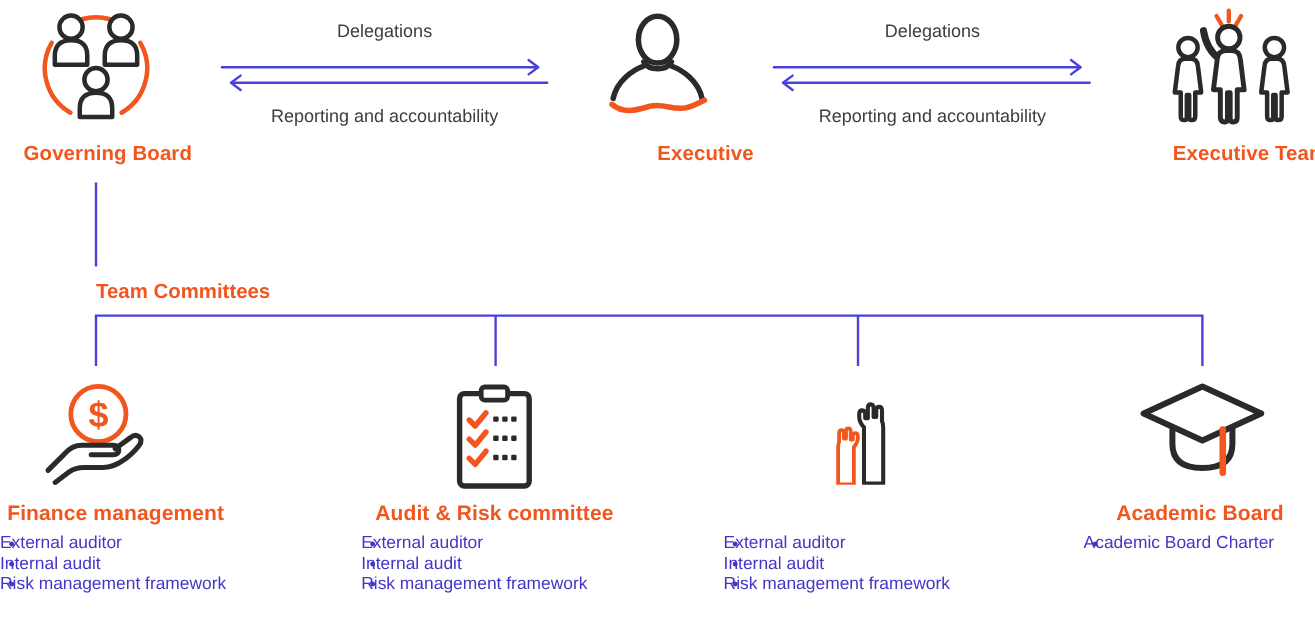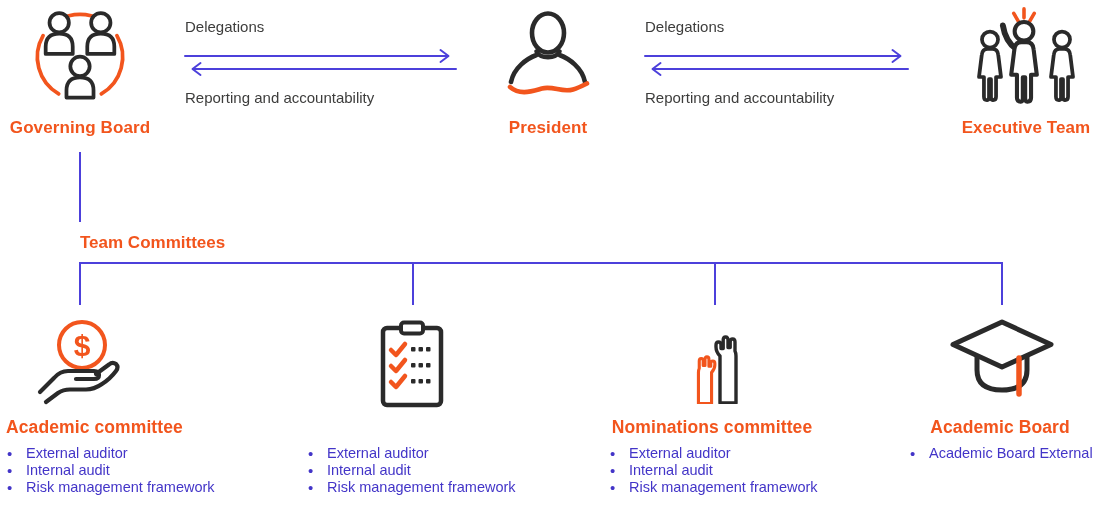--- a/index.html
+++ b/index.html
@@ -5,27 +5,27 @@
   :root{
     --orange:#F2551D; --line:#4C40DB; --bullet:#4335C8; --dark:#2A2A2A; --gray:#3D3D3C;
   }
   html,body{margin:0;padding:0;background:#fff;}
   .canvas{
     position:relative;width:1096px;height:515px;background:#fff;overflow:hidden;
     font-family:"Liberation Sans",sans-serif;
   }
   .abs{position:absolute;}
   .overlay{position:absolute;left:0;top:0;}
-  .node-label{color:var(--orange);font-weight:700;font-size:17px;text-align:center;letter-spacing:.1px;}
-  .rel-label{color:var(--gray);font-size:15px;}
+  .node-label{color:var(--orange);font-weight:700;font-size:17px;text-align:right;letter-spacing:.1px;}
+  .rel-label{color:var(--gray);font-size:15px;text-align:center;}
   .section-label{color:var(--orange);font-weight:700;font-size:17px;}
   .committee-title{color:var(--orange);font-weight:700;font-size:17.5px;letter-spacing:.1px;}
   .center{text-align:center;}
   ul.bullets{list-style:none;margin:0;padding:0;color:var(--bullet);font-size:14.5px;line-height:17.2px;}
-  ul.bullets li{position:relative;padding-left:26px;}
+  ul.bullets li{position:relative;}
   ul.bullets li::before{content:"\2022";position:absolute;left:7px;top:0;font-size:15px;color:var(--bullet);}
   
   .sd{stroke:var(--dark);} .so{stroke:var(--orange);} .sl{stroke:var(--line);}
   .fw{fill:#fff;} .fn{fill:none;} .fd{fill:var(--dark);} .fo{fill:var(--orange);}
 </style>
 </head>
 <body>
 
 <div class="canvas">
 
@@ -101,21 +101,21 @@
       <path class="so fn" stroke-width="2.8" stroke-linecap="round" d="M-8 -38 L-4.5 -32 M0 -41.5 L0 -34.5 M8 -38 L4.5 -32"></path>
       <path class="sd fn" stroke-width="4.6" stroke-linecap="round" d="M-6 -10 Q-14.5 -16 -16.5 -28.5"></path>
       <g class="sd fw" stroke-width="3.2" stroke-linejoin="round">
         <circle cx="0" cy="-24" r="7.3"></circle>
         <path d="M-10 10 L-7.5 -10 Q-7 -15.5 -2 -15.5 L2 -15.5 Q7 -15.5 7.5 -10 L10 10 L5.5 10 L5.5 28 Q5.5 31 2.8 31 L2.4 31 Q0.9 31 0.9 28 L0.9 12 L-0.9 12 L-0.9 28 Q-0.9 31 -2.4 31 L-2.8 31 Q-5.5 31 -5.5 28 L-5.5 10 Z"></path>
       </g>
     </g>
   </svg>
 
   <div class="abs node-label" style="left:0px;top:118px;width:160px">Governing Board</div>
-  <div class="abs node-label" style="left:468px;top:118px;width:160px">President</div>
+  <div class="abs node-label" style="left:468px;top:118px;width:160px">Executive</div>
   <div class="abs node-label" style="left:946px;top:118px;width:160px">Executive Team</div>
 
   <div class="abs rel-label" style="left:185px;top:18px;width:271px">Delegations</div>
   <div class="abs rel-label" style="left:185px;top:89px;width:271px">Reporting and accountability</div>
   <div class="abs rel-label" style="left:645px;top:18px;width:264px">Delegations</div>
   <div class="abs rel-label" style="left:645px;top:89px;width:264px">Reporting and accountability</div>
 
   <div class="abs section-label" style="left:80px;top:233px">Team Committees</div>
 
   <svg class="abs" style="left:30px;top:314px" width="104" height="96" viewBox="0 0 104 96">
@@ -158,38 +158,38 @@
       <path class="so fw" stroke-width="3.8" stroke-linejoin="round" d="M-8 41 L-8 3 Q-12 -1 -12 -6 L-12 -8 Q-12 -11 -9.5 -11 Q-7 -11 -7 -8 L-7 -4.5 L-4.8 -4.5 L-4.8 -13 Q-4.8 -16 -2.4 -16 Q0 -16 0 -13 L0 -5.5 L2.2 -5.5 L2.2 -11 Q2.2 -14 4.6 -14 Q7 -14 7 -11 L7 -2 Q8 0 8 3 L8 41 Z"></path>
     </g>
   </svg>
 
   <svg class="abs" style="left:945px;top:318px" width="114" height="88" viewBox="0 0 114 88">
     <path class="sd fw" stroke-width="5" stroke-linecap="round" d="M32 36 L32 52 Q32 72 57 72 Q82 72 82 52 L82 36"></path>
     <path class="sd fw" stroke-width="5" stroke-linejoin="round" d="M57 4 L106 26.5 L57 49 L8 26.5 Z"></path>
     <path class="so fn" stroke-width="5.5" stroke-linecap="round" d="M74 40 L74 76"></path>
   </svg>
 
-  <div class="abs committee-title" style="left:6px;top:417px;width:230px">Academic committee</div>
+  <div class="abs committee-title" style="left:6px;top:417px;width:230px">Finance management</div>
   <ul class="abs bullets" style="left:0px;top:445px;width:235px">
     <li>External auditor</li>
     <li>Internal audit</li>
     <li>Risk management framework</li>
   </ul>
 
+  <div class="abs committee-title center" style="left:302px;top:417px;width:220px">Audit &amp; Risk committee</div>
   <ul class="abs bullets" style="left:301px;top:445px;width:235px">
     <li>External auditor</li>
     <li>Internal audit</li>
     <li>Risk management framework</li>
   </ul>
 
-  <div class="abs committee-title center" style="left:602px;top:417px;width:220px">Nominations committee</div>
   <ul class="abs bullets" style="left:603px;top:445px;width:235px">
     <li>External auditor</li>
     <li>Internal audit</li>
     <li>Risk management framework</li>
   </ul>
 
   <div class="abs committee-title center" style="left:890px;top:417px;width:220px">Academic Board</div>
   <ul class="abs bullets" style="left:903px;top:445px;width:192px">
-    <li>Academic Board External</li>
+    <li>Academic Board Charter</li>
   </ul>
 
 </div>
 
 </body></html>

